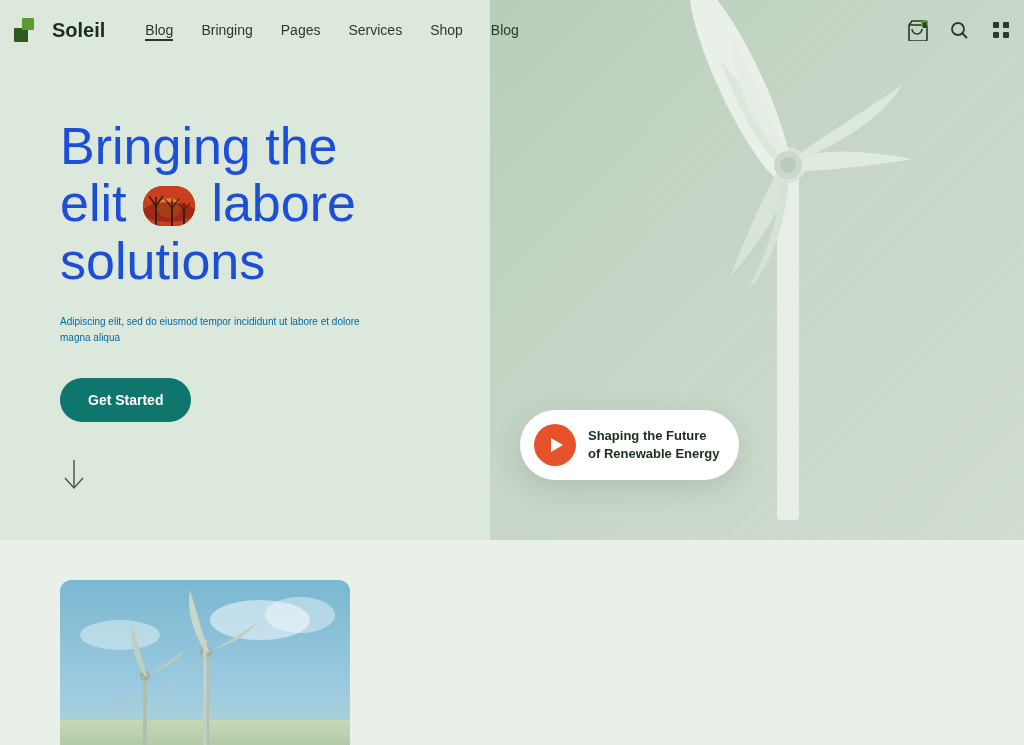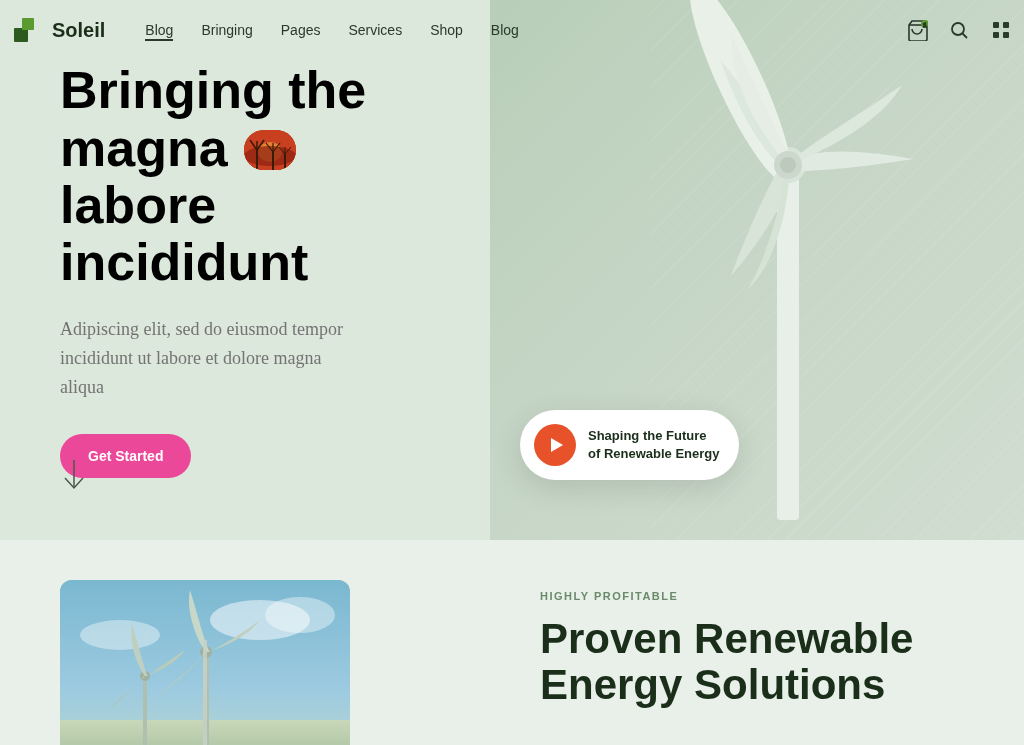--- a/index.html
+++ b/index.html
@@ -85,22 +85,22 @@
       background: #dce8dc;
       display: flex;
       flex-direction: column;
       justify-content: center;
       padding: 60px 50px 60px 60px;
       position: relative;
     }
 
     .hero-title {
       font-size: 52px;
-      font-weight: 700;
-      color: #000000;
+      font-weight: 400;
+      color: #1d4ed8;
       line-height: 1.1;
       margin-bottom: 24px;
     }
     .wind-thumbnail {
       display: inline-block;
       width: 52px;
       height: 40px;
       border-radius: 20px;
       background: linear-gradient(135deg, #e8793a 0%, #c94a20 50%, #f4a460 100%);
       overflow: hidden;
@@ -124,31 +124,30 @@
       content: '';
       position: absolute;
       bottom: 0;
       left: 0;
       right: 0;
       height: 60%;
       background: linear-gradient(to top, rgba(139,69,16,0.8) 0%, transparent 100%);
     }
 
     .hero-subtitle {
-      font-size: 18px;
-      color: #737373;
+      font-size: 10px;
+      color: #0369a1;
       line-height: 1.6;
       margin-bottom: 32px;
       max-width: 300px;
-      font-family: Liberation Serif, serif;
     }
 
     .get-started-btn {
       display: inline-block;
-      background: #ec4899;
+      background: #0f766e;
       color: white;
       padding: 14px 28px;
       border-radius: 30px;
       font-size: 14px;
       font-weight: 600;
       cursor: pointer;
       border: none;
       width: fit-content;
     }
 
@@ -352,21 +351,21 @@
       </svg>
     </div>
   </div>
 </header>
 
 <section class="hero">
 
   <div class="hero-left">
     <h1 class="hero-title">
       <span>Bringing the</span><br>
-      <span>magna </span>
+      <span>elit </span>
       <span class="wind-thumbnail">
         <span class="wind-thumbnail-inner">
           <svg width="52" height="40" viewBox="0 0 52 40" style="position:absolute;top:0;left:0;">
 
             <rect width="52" height="40" fill="#c94020"></rect>
             <ellipse cx="26" cy="22" rx="12" ry="10" fill="#e8923a" opacity="0.8"></ellipse>
 
             <ellipse cx="26" cy="26" rx="26" ry="10" fill="#8b2010" opacity="0.7"></ellipse>
 
             <rect x="12" y="20" width="2" height="20" fill="#3a1a08"></rect>
@@ -378,21 +377,21 @@
             <line x1="29" y1="22" x2="36" y2="13" stroke="#3a1a08" stroke-width="1.2"></line>
             <line x1="29" y1="22" x2="29" y2="13" stroke="#3a1a08" stroke-width="1.2"></line>
             <rect x="40" y="24" width="2" height="16" fill="#3a1a08"></rect>
             <line x1="41" y1="24" x2="35" y2="17" stroke="#3a1a08" stroke-width="1"></line>
             <line x1="41" y1="24" x2="47" y2="17" stroke="#3a1a08" stroke-width="1"></line>
             <line x1="41" y1="24" x2="41" y2="17" stroke="#3a1a08" stroke-width="1"></line>
           </svg>
         </span>
       </span>
       <span>labore</span><br>
-      <span>incididunt</span>
+      <span>solutions</span>
     </h1>
     <p class="hero-subtitle">Adipiscing elit, sed do eiusmod tempor incididunt ut labore et dolore magna aliqua</p>
     <button class="get-started-btn">Get Started</button>
 
     <div class="scroll-arrow">
       <svg width="28" height="36" viewBox="0 0 28 36" fill="none" stroke="#4a5a4a" stroke-width="1.5">
         <line x1="14" y1="2" x2="14" y2="30"></line>
         <polyline points="5,20 14,30 23,20"></polyline>
       </svg>
     </div>
@@ -480,21 +479,14 @@
 
         <rect x="83" y="95" width="4" height="85" fill="#b0c0b0"></rect>
         <circle cx="85" cy="96" r="5" fill="#a0b0a0"></circle>
         <path d="M85,96 C80,90 68,65 72,44 C79,65 84,90 88,96 Z" fill="#c0d0c0"></path>
         <path d="M85,96 C92,94 115,85 125,70 C110,80 93,92 87,96 Z" fill="#b8ccb8"></path>
         <path d="M85,96 C80,103 64,118 48,130 C62,116 83,103 83,96 Z" fill="#b0c4b0"></path>
       </svg>
     </div>
   </div>
 
-  <div class="bottom-right">
-    <p class="highly-profitable">HIGHLY PROFITABLE</p>
-    <h2 class="proven-title">
-      <span>Proven Renewable</span><br>
-      <span>Energy Solutions</span>
-    </h2>
-  </div>
 
 </section>
 
 </body></html>

